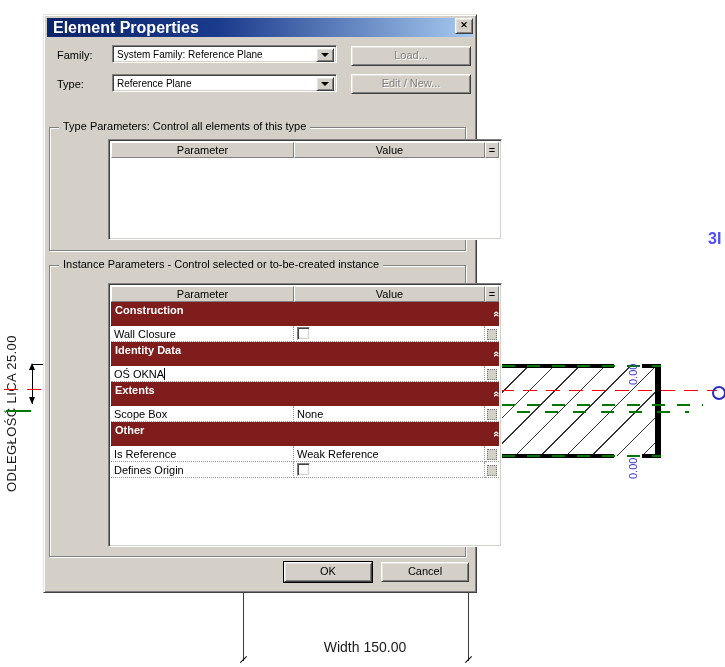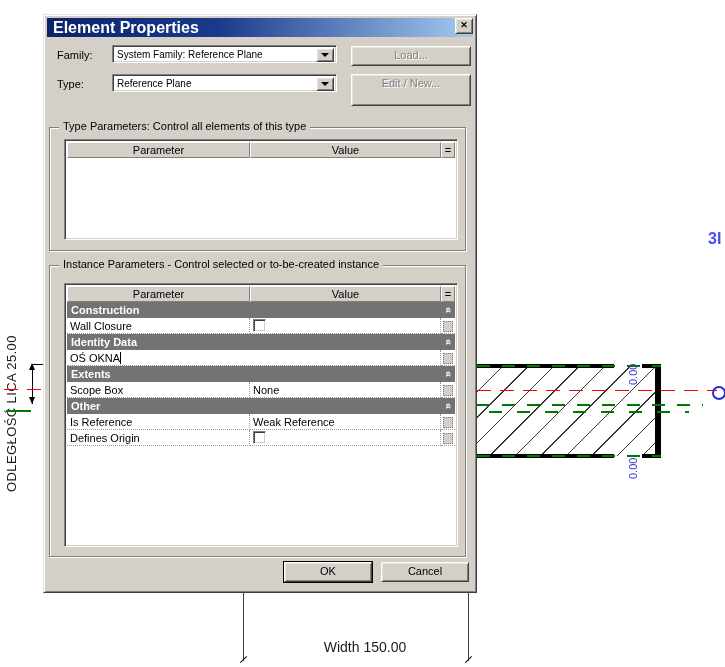--- a/index.html
+++ b/index.html
@@ -72,35 +72,35 @@
   .groupbox{
     position:absolute;box-sizing:border-box;
     border:1px solid #808080;
     box-shadow:inset 1px 1px 0 #ffffff, 1px 1px 0 #ffffff;
   }
   .group-legend{
     position:absolute;top:-8px;left:9px;background:#d4d0c8;padding:0 4px;
     font-size:11px;white-space:nowrap;
   }
   .ptable{
-    position:absolute;box-sizing:border-box;
+    position:absolute;box-sizing:border-box;margin-left:44px;
   }
   .ptable-inner{position:absolute;inset:2px;background:#fff;overflow:hidden;}
   .hdr-row{display:flex;height:16px;}
   .hdr-cell{
     box-sizing:border-box;height:16px;
     background:#d4d0c8;text-align:center;font-size:11px;line-height:14px;
     border-top:1px solid #fff;border-left:1px solid #fff;
     border-right:1px solid #808080;border-bottom:1px solid #808080;
   }
   .col-p{width:183px;}
   .col-v{flex:1;}
   .col-e{width:14px;}
   .sec-row{
-    display:flex;height:16px;background:#737373;color:#fff;
+    display:flex;height:24px;background:#7f1d1d;color:#fff;
     font-weight:bold;font-size:11px;line-height:16px;gap:23px;
   }
   .sec-title{flex:1;padding-left:4px;}
   .chev{
     width:12px;text-align:center;transform:rotate(90deg);
     font-size:11px;line-height:16px;font-weight:bold;
   }
   .data-row{display:flex;height:16px;font-size:11px;align-items:flex-end;}
   .cell{
     box-sizing:border-box;height:16px;line-height:14px;padding:1px 0 0 3px;
@@ -193,21 +193,21 @@
   </div>
   <div class="btn raised disabled" style="left:307px;top:31px;width:120px;height:20px;">Load...</div>
 
   <div class="dlg-label" style="left:13px;top:63px;">Type:</div>
   <div class="combo" style="left:68px;top:59px;width:225px;">
     <span class="combo-text">Reference Plane</span>
     <span class="combo-btn raised">
         <span class="tri-down"></span>
       </span>
   </div>
-  <div class="btn raised disabled" style="left:307px;top:59px;width:120px;height:32px;">Edit / New...</div>
+  <div class="btn raised disabled" style="left:307px;top:59px;width:120px;height:20px;">Edit / New...</div>
 
   <div class="groupbox" style="left:5px;top:112px;width:417px;height:124px;">
     <span class="group-legend">Type Parameters: Control all elements of this type</span>
     <div class="ptable sunken" style="left:14px;top:11px;width:394px;height:101px;">
       <div class="ptable-inner">
         <div class="hdr-row">
           <div class="hdr-cell col-p">Parameter</div>
           <div class="hdr-cell col-v">Value</div>
           <div class="hdr-cell col-e">=</div>
         </div>

